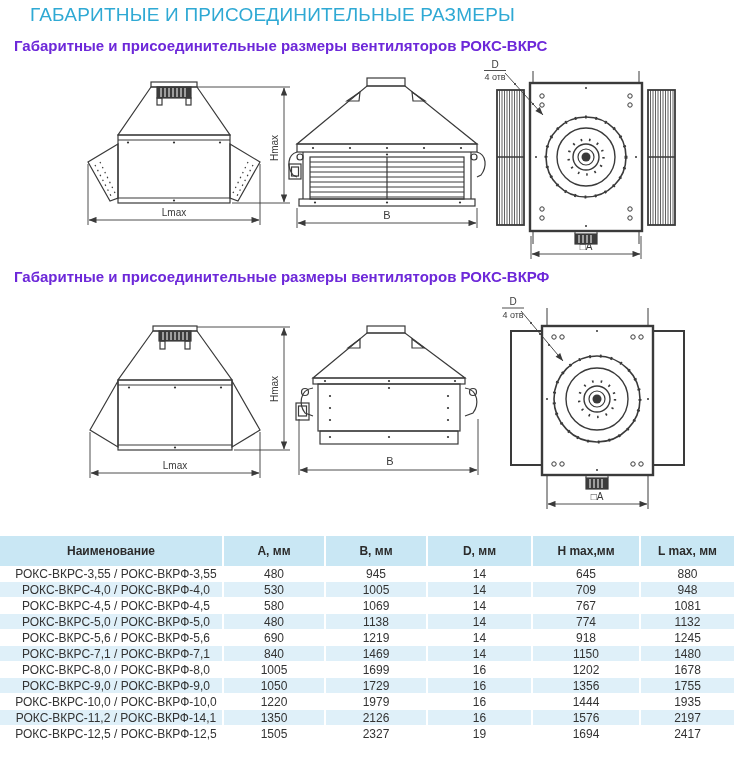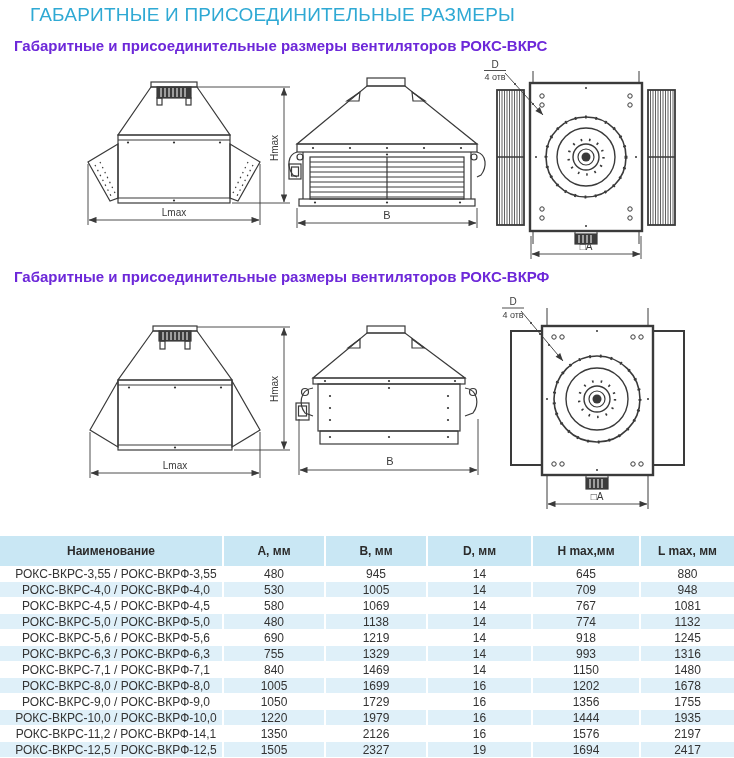--- a/index.html
+++ b/index.html
@@ -338,28 +338,20 @@
         </tr>
         <tr>
           <td>РОКС-ВКРС-5,6 / РОКС-ВКРФ-5,6</td>
           <td>690</td>
           <td>1219</td>
           <td>14</td>
           <td>918</td>
           <td>1245</td>
         </tr>
         <tr>
-          <td>РОКС-ВКРС-6,3 / РОКС-ВКРФ-6,3</td>
-          <td>755</td>
-          <td>1329</td>
-          <td>14</td>
-          <td>993</td>
-          <td>1316</td>
-        </tr>
-        <tr>
           <td>РОКС-ВКРС-7,1 / РОКС-ВКРФ-7,1</td>
           <td>840</td>
           <td>1469</td>
           <td>14</td>
           <td>1150</td>
           <td>1480</td>
         </tr>
         <tr>
           <td>РОКС-ВКРС-8,0 / РОКС-ВКРФ-8,0</td>
           <td>1005</td>

